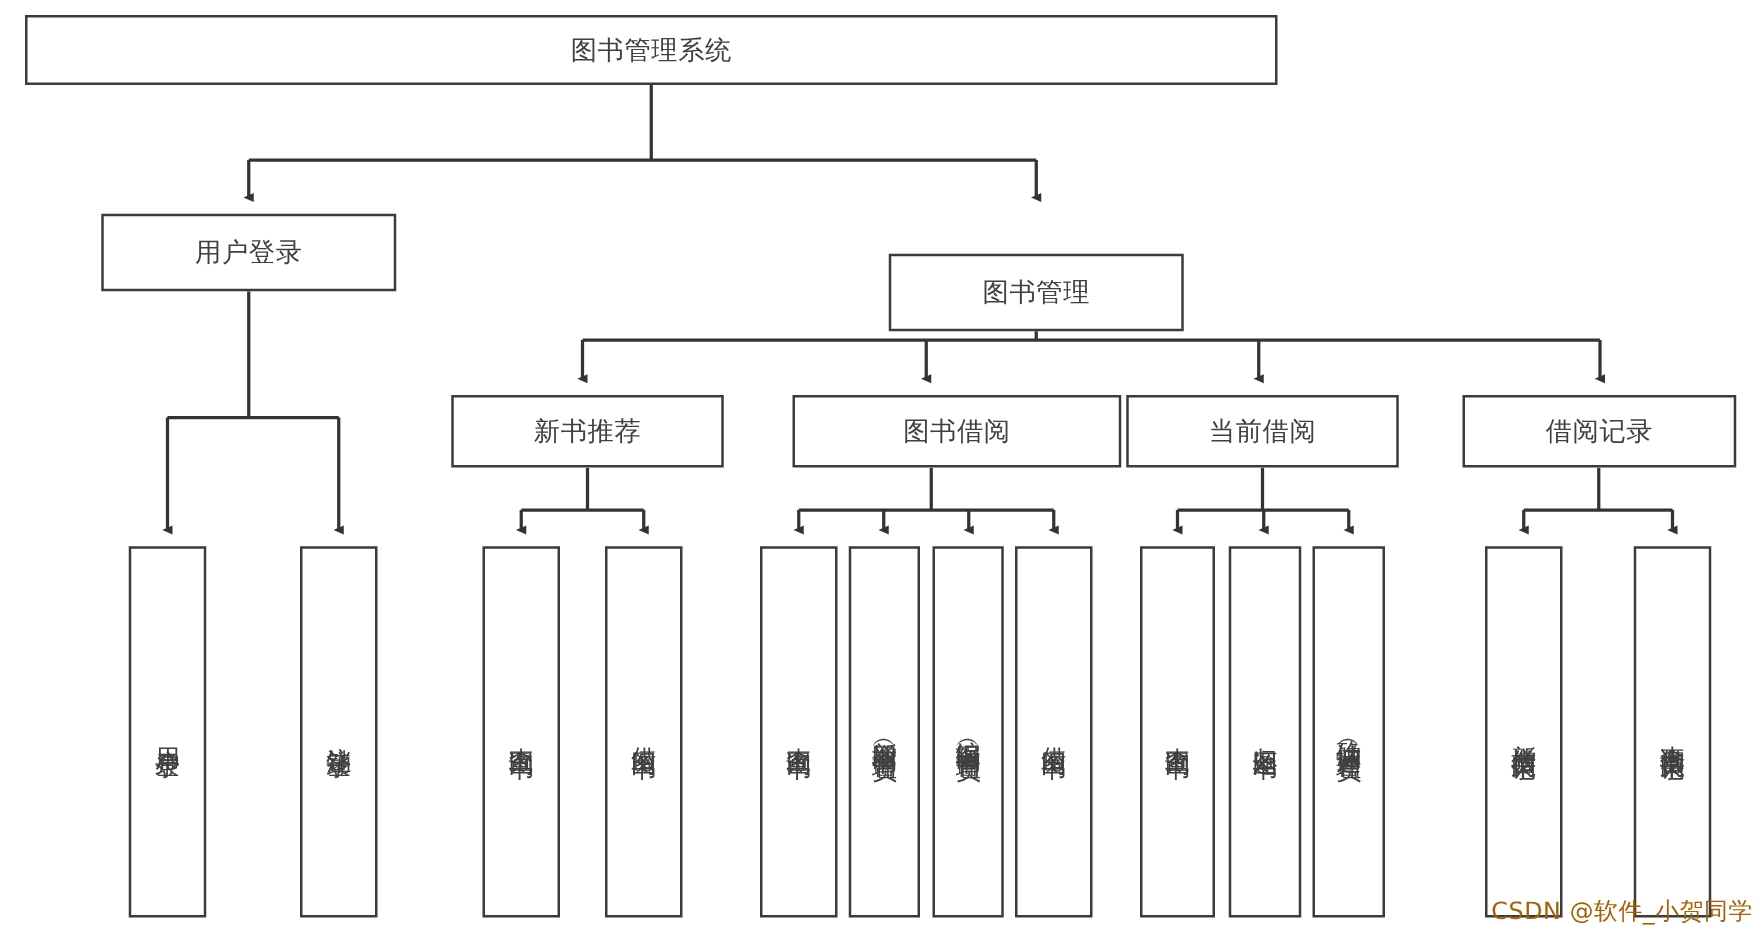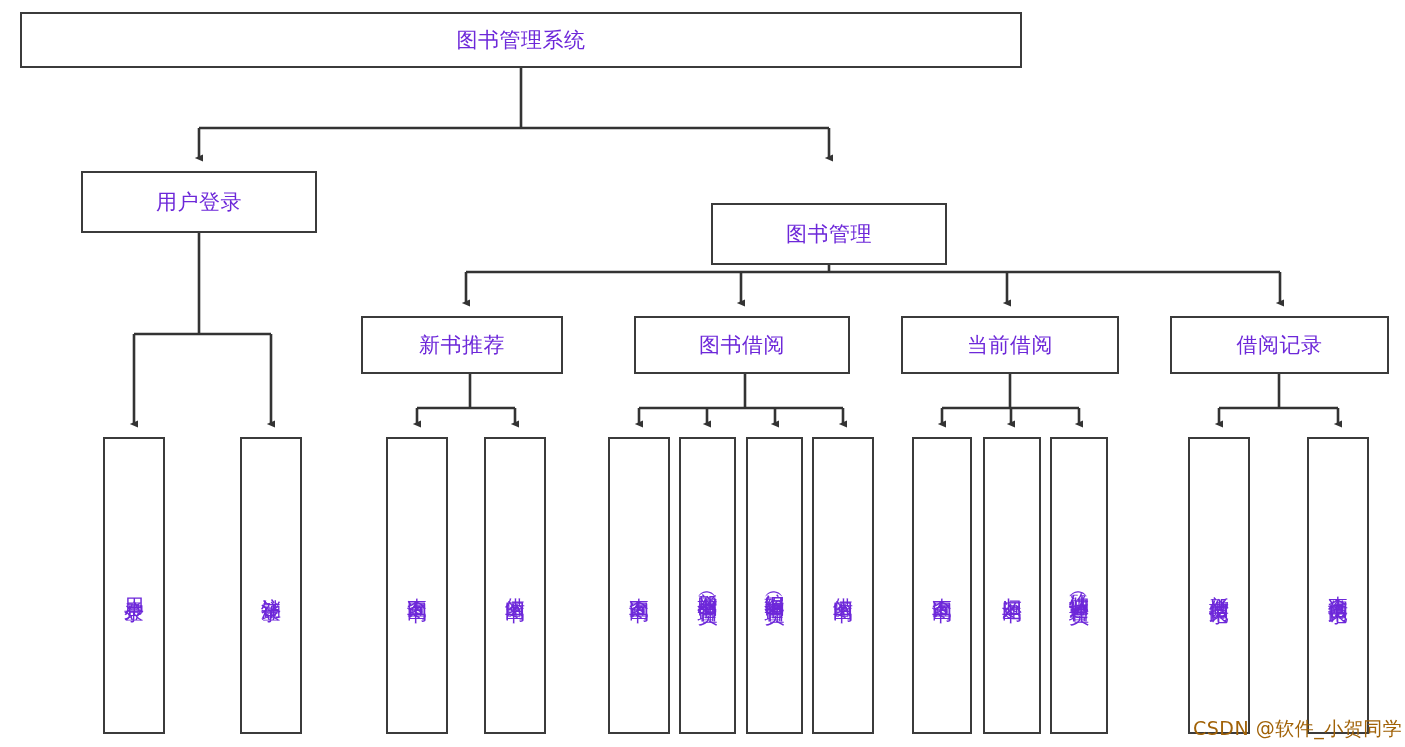--- a/index.html
+++ b/index.html
@@ -33,21 +33,21 @@
     display: flex;
     align-items: center;
     justify-content: center;
     color: #1b1b1b;
   }
   .node .label {
     font-size: 21px;
     line-height: 1.15;
     letter-spacing: 0.5px;
     white-space: nowrap;
-    color: #6d28d9;
+    color: #404040;
   }
   .node.leaf {
     align-items: center;
     justify-content: center;
     padding: 4px 0;
   }
   .node.leaf .label {
     writing-mode: vertical-rl;
     text-orientation: upright;
     font-size: 20px;
@@ -127,24 +127,24 @@
     <span class="label">图书管理系统</span>
   </div>
 
   <div class="node" style="left:81px; top:171px; width:236px; height:62px;">
     <span class="label">用户登录</span>
   </div>
   <div class="node" style="left:711px; top:171px; width:236px; height:62px;margin-top:32px;">
     <span class="label">图书管理</span>
   </div>
 
-  <div class="node" style="left:361px; top:316px; width:202px; height:58px;">
+  <div class="node" style="left:361px; top:316px; width:218px; height:58px;">
     <span class="label">新书推荐</span>
   </div>
-  <div class="node" style="left:634px; top:316px; width:216px; height:58px;">
+  <div class="node" style="left:634px; top:316px; width:263px; height:58px;">
     <span class="label">图书借阅</span>
   </div>
   <div class="node" style="left:1170px; top:316px; width:219px; height:58px;">
     <span class="label">借阅记录</span>
   </div>
   <div class="node" style="left:901px; top:316px; width:218px; height:58px;">
     <span class="label">当前借阅</span>
   </div>
 
   <div class="node leaf" style="left:103px; top:437px; width:62px; height:297px;">

